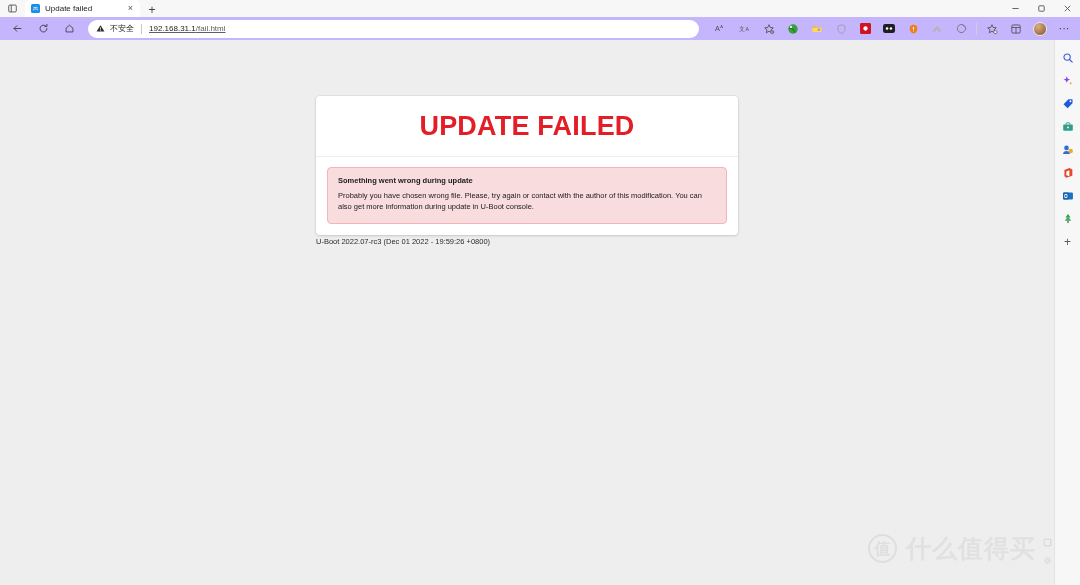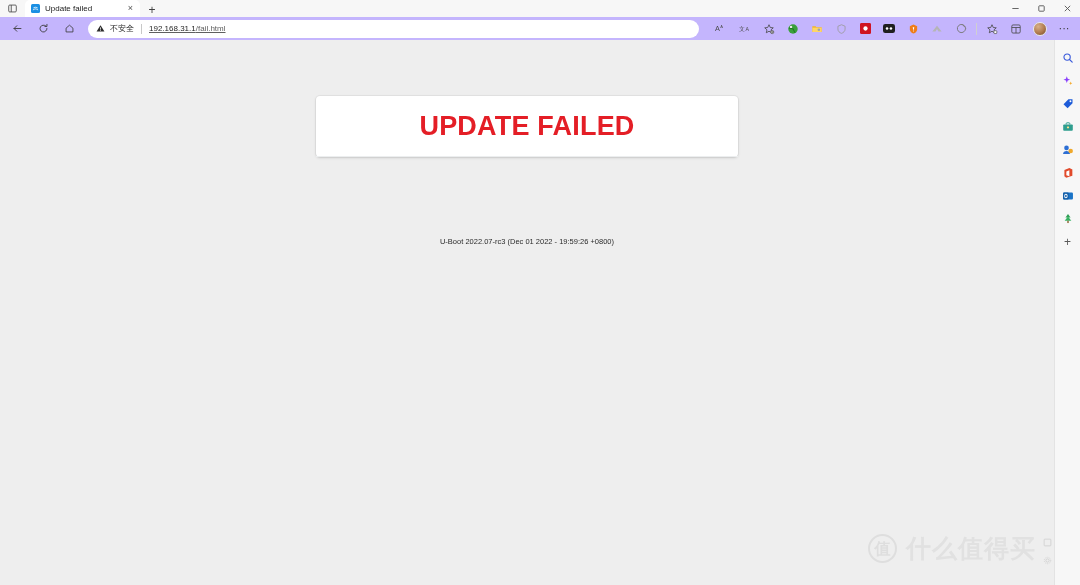--- a/index.html
+++ b/index.html
@@ -140,21 +140,20 @@
   .alert-title {
     font-size: 7.5px; font-weight: bold; color: #1b1b1b;
     margin-bottom: 5px; line-height: 1.2;
   }
   .alert-text {
     font-size: 7.5px; color: #1b1b1b; line-height: 1.55;
   }
   .footnote {
     position: absolute;
     left: 316px; top: 197px; width: 422px;
-    text-align: center;
     font-size: 7.5px; color: #2b2b2b;
   }
 
   
   .watermark {
     position: absolute;
     right: 18px; bottom: 22px;
     display: flex; align-items: center; gap: 9px;
     opacity: 0.55;
     pointer-events: none;
@@ -389,20 +388,26 @@
     </div>
   </div>
 
   <div class="viewport">
 
     <div class="page">
 
       <div class="card">
         <div class="card-head">
           <div class="card-title">UPDATE FAILED</div>
+        </div>
+        <div class="card-body">
+          <div class="alert">
+            <div class="alert-title">Something went wrong during update</div>
+            <div class="alert-text">Probably you have chosen wrong file. Please, try again or contact with the author of this modification. You can also get more information during update in U-Boot console.</div>
+          </div>
         </div>
       </div>
 
       <div class="footnote">U-Boot 2022.07-rc3 (Dec 01 2022 - 19:59:26 +0800)</div>
 
       <div class="watermark">
         <div class="wm-logo">值</div>
         <div class="wm-text">什么值得买</div>
       </div>
 

